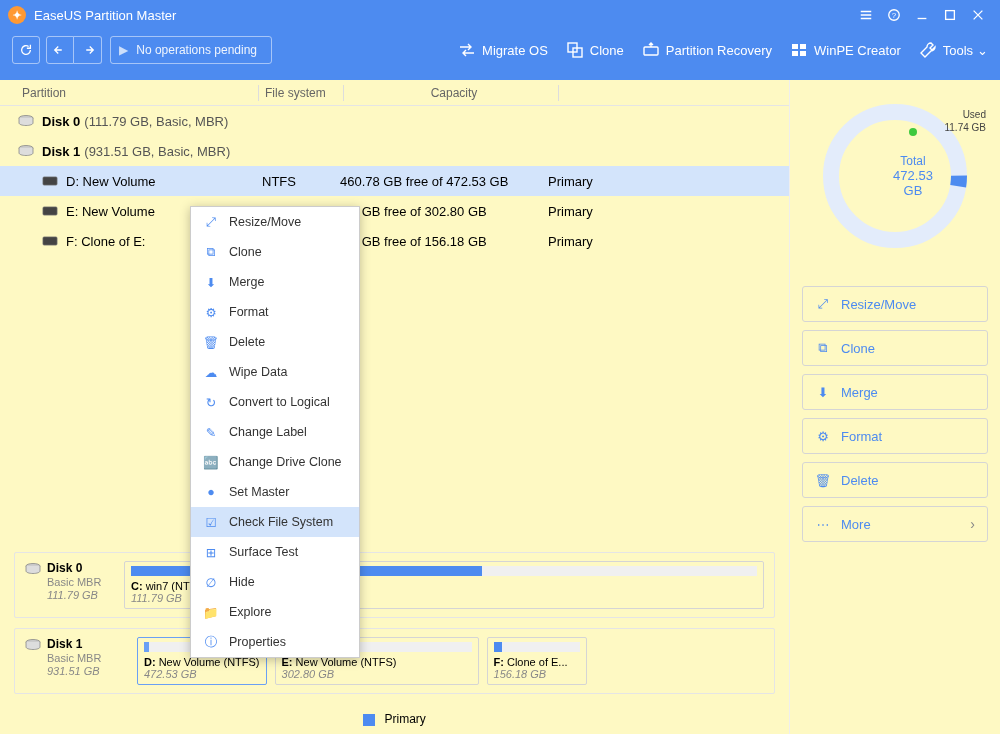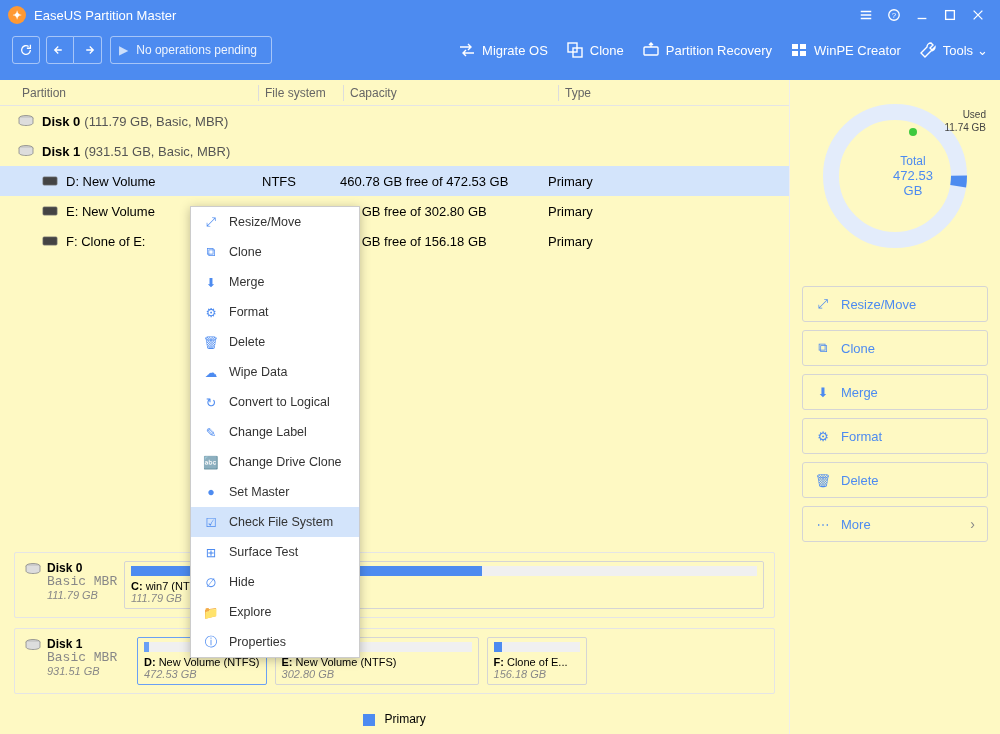--- a/index.html
+++ b/index.html
@@ -23,42 +23,42 @@
 .tbitem { display: flex; align-items: center; margin-left: 18px; cursor: pointer; font-size: 13px; }
 .tbitem .ic { width: 18px; height: 18px; margin-right: 6px; display:flex; align-items:center; justify-content:center; }
 
 .content { background: #fef9c3; height: 654px; display: flex; position: relative; }
 .main { width: 790px; display: flex; flex-direction: column; border-right: 1px solid #eee; }
 .side { width: 210px; padding: 16px 12px; }
 
 .table-head { display: flex; height: 26px; align-items: center; font-size: 12px; color: #666; border-bottom: 1px solid #e5e5e5; }
 .col-part { width: 258px; padding-left: 22px; }
 .col-fs { width: 78px; }
-.col-cap { width: 208px; }
+.col-cap { width: 208px; text-align: center; }
 .col-type { width: 220px; }
 .sep { width: 1px; height: 16px; background: #ddd; margin-right: 6px; }
 
 .rows { position: relative; }
 .disk-hdr { display: flex; align-items: center; height: 30px; padding-left: 18px; font-size: 13px; }
 .disk-hdr .diskic { width:16px; height:12px; margin-right:8px; }
 .disk-hdr b { font-weight: bold; margin-right: 4px; }
 .disk-hdr .meta { color: #555; }
 .prow { display: flex; align-items: center; height: 30px; padding-left: 42px; font-size: 13px; cursor: pointer; }
 .prow.sel { background: #d3e4fb; }
 .prow .pic { width:16px; height:12px; margin-right:8px; }
 .prow .plabel { width: 196px; }
 .prow .pfs { width: 78px; }
 .prow .pcap { width: 208px; }
 .prow .ptype { }
 
 .bottom { padding: 8px 14px 0 14px; }
 .diskbar { display: flex; align-items: flex-start; border: 1px solid #e5e5e5; border-radius: 2px; margin-bottom: 10px; padding: 8px 10px; }
 .diskinfo { width: 90px; }
 .diskinfo .dn { font-weight: bold; font-size: 12px; }
-.diskinfo .dt { font-size: 13px; color: #888; line-height:14px;font-family:Liberation Mono, monospace;}
+.diskinfo .dt { font-size: 11px; color: #888; line-height:14px;}
 .diskinfo .ds { font-size: 11px; color: #888; font-style: italic; }
 .diskic2 { width:16px; height:12px; margin-right:6px; margin-top:2px; }
 .parts { flex: 1; display: flex; gap: 8px; }
 .partblock { border: 1px solid #d5d5d5; border-radius: 2px; padding: 4px 6px; position:relative; display:flex; flex-direction:column; }
 .partblock .bar { height: 10px; background: #f0f0f0; position:relative; margin-bottom:4px; }
 .partblock .bar .fill { height: 100%; background: #4d8bf0; }
 .partblock .bar .fill.sel { background: #6aa0f4; }
 .partblock .pn { font-size: 11px; }
 .partblock .pn b { font-weight: 600; }
 .partblock .ps { font-size: 11px; color: #888; font-style: italic; }
@@ -193,21 +193,20 @@
 
 <div class="content">
   <div class="main">
     <div class="table-head">
       <div class="col-part">Partition</div>
       <div class="sep"></div>
         <div class="col-fs">File system</div>
       <div class="sep"></div>
         <div class="col-cap">Capacity</div>
       <div class="sep"></div>
-        <div class="col-type">Type</div>
     </div>
 
     <div class="rows" id="rows">
         <div class="disk-hdr">
           <span class="diskic">
             <svg width="16" height="12" viewBox="0 0 16 12">
               <ellipse cx="8" cy="3" rx="7" ry="2.5" fill="#ccc" stroke="#888" stroke-width="0.8"></ellipse>
               <path d="M1 3v5c0 1.4 3.1 2.5 7 2.5s7-1.1 7-2.5V3" fill="#ddd" stroke="#888" stroke-width="0.8"></path>
             </svg>
           </span>

